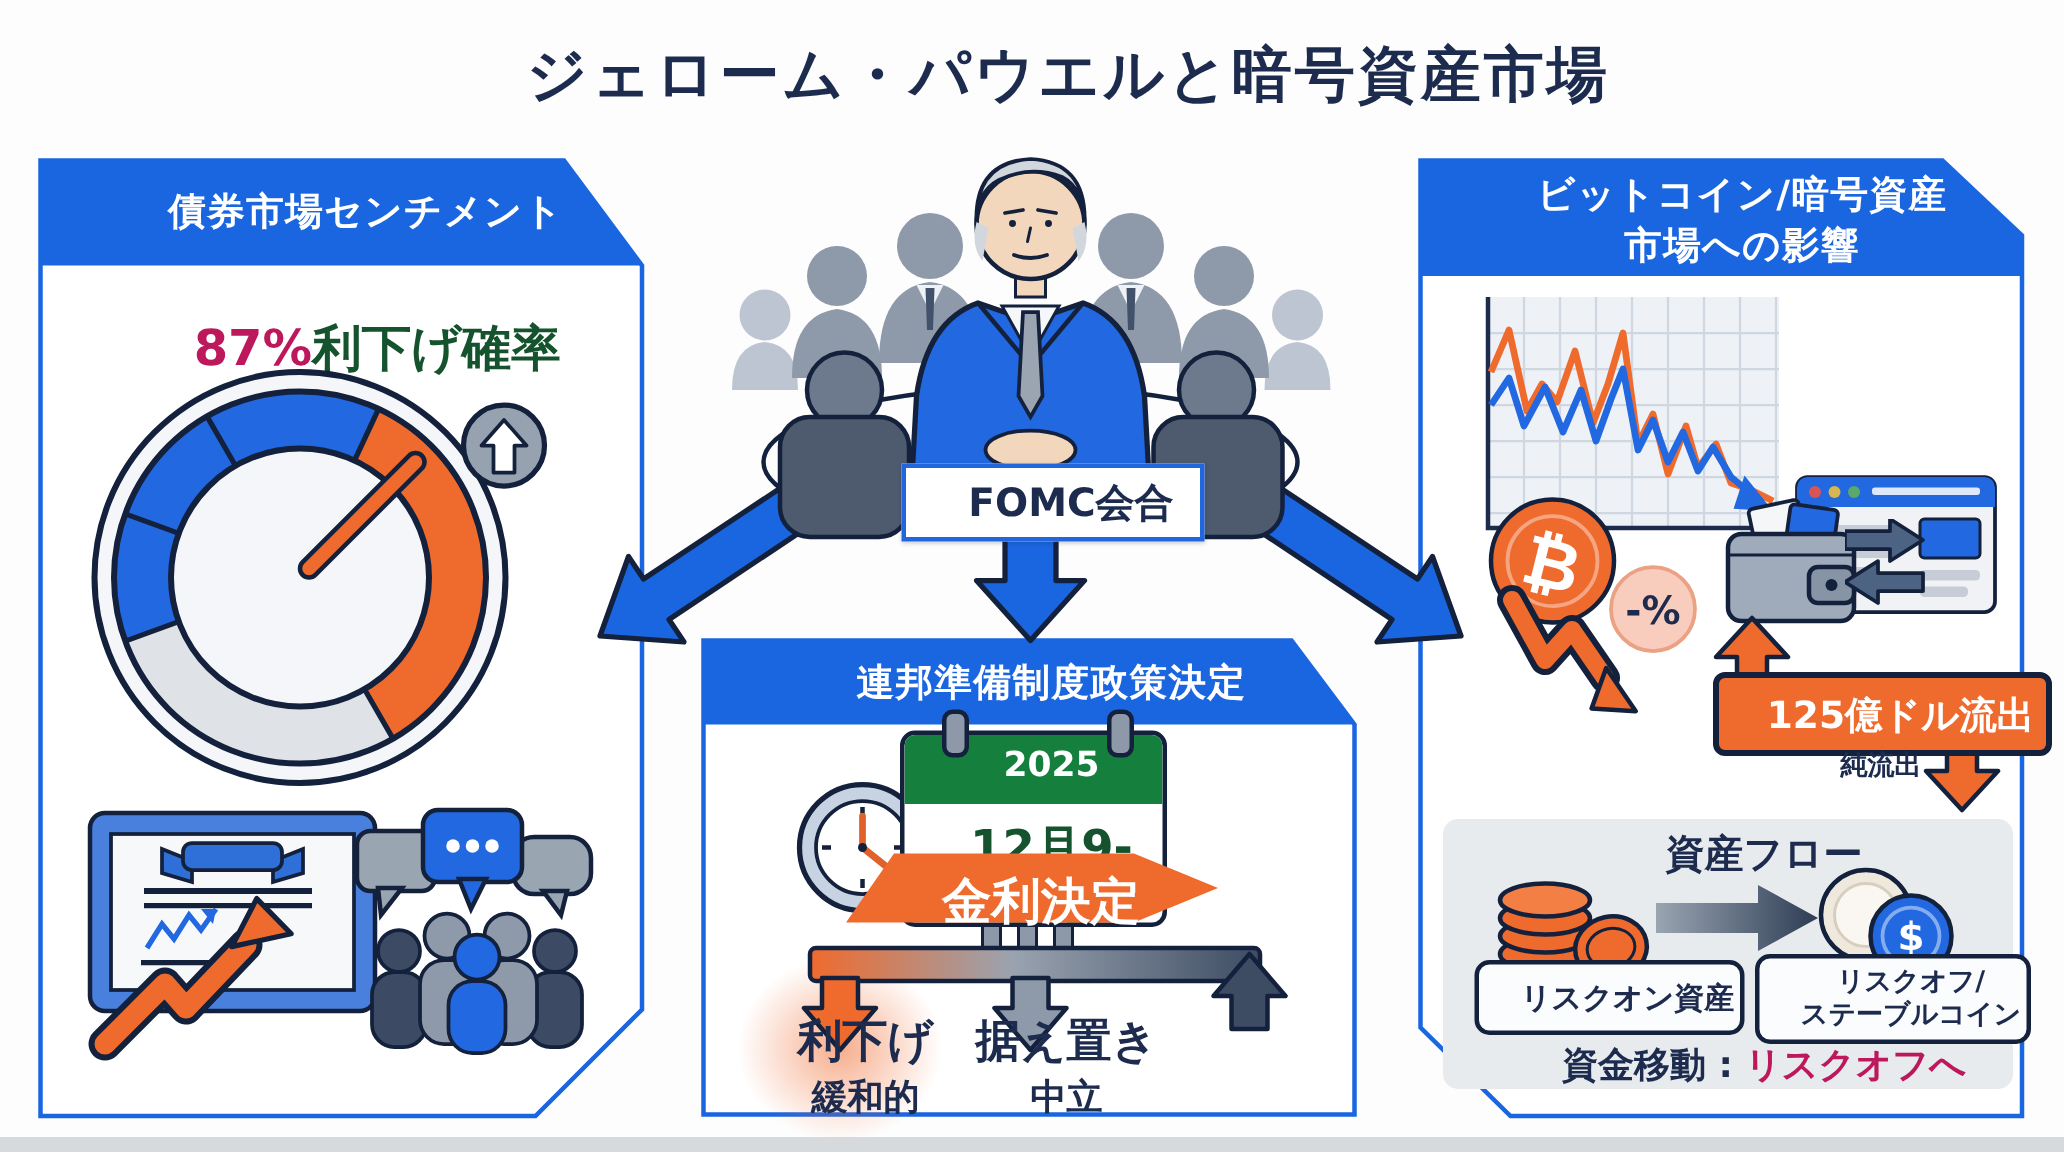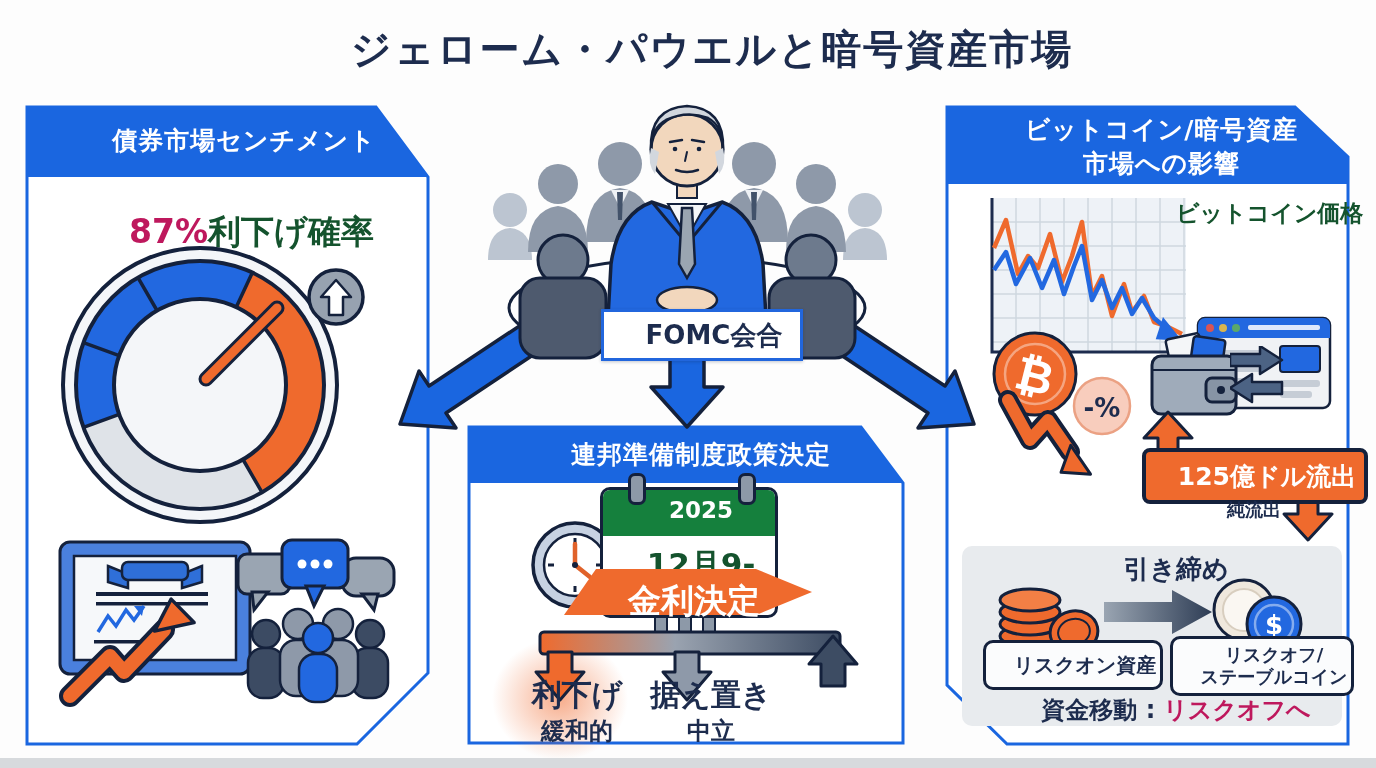--- a/index.html
+++ b/index.html
@@ -238,21 +238,20 @@
   </div>
 
   <svg class="abs" style="left:982px;top:194px;" width="208" height="168">
     <rect x="10" y="4" width="194" height="154" fill="#eef2f7"></rect>
     <path d="M34,4V158 M58,4V158 M82,4V158 M106,4V158 M130,4V158 M154,4V158 M178,4V158 M202,4V158 M10,28H204 M10,52H204 M10,76H204 M10,100H204 M10,124H204 M10,148H204" stroke="#cfd7e0" stroke-width="1.5"></path>
     <path d="M10,4 L10,158 L204,158" fill="none" stroke="#1d2c4e" stroke-width="3"></path>
     <polyline fill="none" stroke="#ef6a2d" stroke-width="4.5" stroke-linejoin="round" points="12,54 24,26 36,80 46,62 56,74 68,40 80,88 90,62 100,28 110,102 120,82 130,122 142,90 150,118 162,102 172,128 184,132 200,140"></polyline>
     <polyline fill="none" stroke="#2268e0" stroke-width="4.5" stroke-linejoin="round" points="12,76 24,58 34,90 48,64 60,94 72,66 82,100 92,72 100,52 110,106 120,86 130,114 140,94 150,120 160,104 172,124 184,134"></polyline>
     <polygon points="-15,-9 13,3 -11,14" transform="translate(190,138) rotate(28)" fill="#2268e0"></polygon>
   </svg>
-  <div class="abs b orange" style="left:1152px;top:198px;width:200px;font-size:23px;">ビットコイン価格</div>
 
   <svg class="abs" style="left:1196px;top:316px;" width="136" height="94">
     <rect x="2" y="2" width="132" height="90" rx="7" fill="#f0f2f5" stroke="#14213c" stroke-width="2.5"></rect>
     <path d="M9,2 h118 a7,7 0 0 1 7,7 v13 H2 V9 a7,7 0 0 1 7,-7 Z" fill="#2268e0"></path>
     <circle cx="14" cy="12" r="4" fill="#d95454"></circle>
       <circle cx="27" cy="12" r="4" fill="#d8b54e"></circle>
       <circle cx="40" cy="12" r="4" fill="#5aa86a"></circle>
     <rect x="52" y="9" width="72" height="5" rx="2" fill="rgba(255,255,255,.85)"></rect>
     <rect x="12" y="34" width="58" height="8" rx="3" fill="#c6cdd6"></rect>
     <rect x="12" y="48" width="58" height="8" rx="3" fill="#c6cdd6"></rect>
@@ -288,21 +287,21 @@
   </svg>
 
   <svg class="abs" style="left:1138px;top:410px;" width="206" height="136">
     <path d="M20,64 L20,28 L6,28 L30,2 L54,28 L40,28 L40,64 Z" fill="#ef6a2d" stroke="#14213c" stroke-width="3" stroke-linejoin="round"></path>
     <path d="M160,70 L160,104 L146,104 L170,130 L194,104 L180,104 L180,70 Z" fill="#ef6a2d" stroke="#14213c" stroke-width="3" stroke-linejoin="round"></path>
   </svg>
   <div class="abs flexc outflow b white" style="left:1142px;top:448px;width:194px;height:48px;">125億ドル流出</div>
   <div class="abs tc b navy" style="left:1160px;top:498px;width:140px;font-size:18px;">純流出</div>
 
   <div class="abs flowbox" style="left:962px;top:546px;width:380px;height:180px;"></div>
-  <div class="abs tc b navy" style="left:962px;top:552px;width:380px;font-size:26px;">引き締め</div>
+  <div class="abs tc b navy" style="left:962px;top:552px;width:380px;font-size:26px;">資産フロー</div>
 
   <svg class="abs" style="left:992px;top:578px;" width="112" height="84">
     <ellipse cx="38" cy="58" rx="30" ry="11" fill="#ef6a2d" stroke="#14213c" stroke-width="3"></ellipse>
     <ellipse cx="38" cy="46" rx="30" ry="11" fill="#ef6a2d" stroke="#14213c" stroke-width="3"></ellipse>
     <ellipse cx="38" cy="34" rx="30" ry="11" fill="#ef6a2d" stroke="#14213c" stroke-width="3"></ellipse>
     <ellipse cx="38" cy="22" rx="30" ry="11" fill="#f37f45" stroke="#14213c" stroke-width="3"></ellipse>
     <g transform="rotate(-12 82 54)">
       <ellipse cx="82" cy="54" rx="24" ry="21" fill="#ef6a2d" stroke="#14213c" stroke-width="3"></ellipse>
       <ellipse cx="82" cy="54" rx="16" ry="13" fill="none" stroke="#14213c" stroke-width="2"></ellipse>
     </g>

